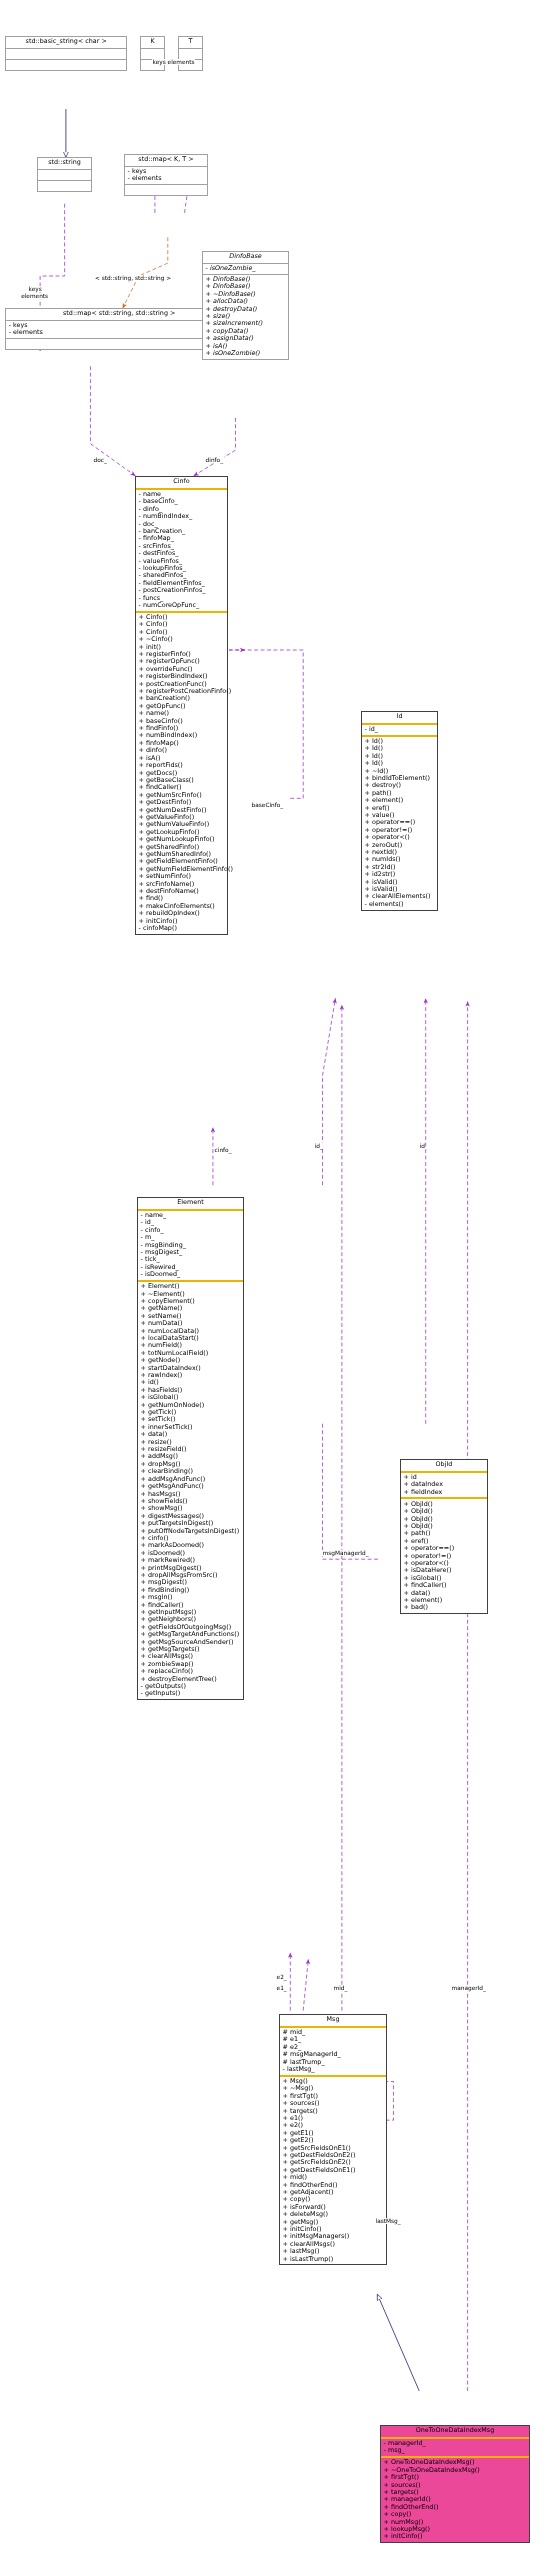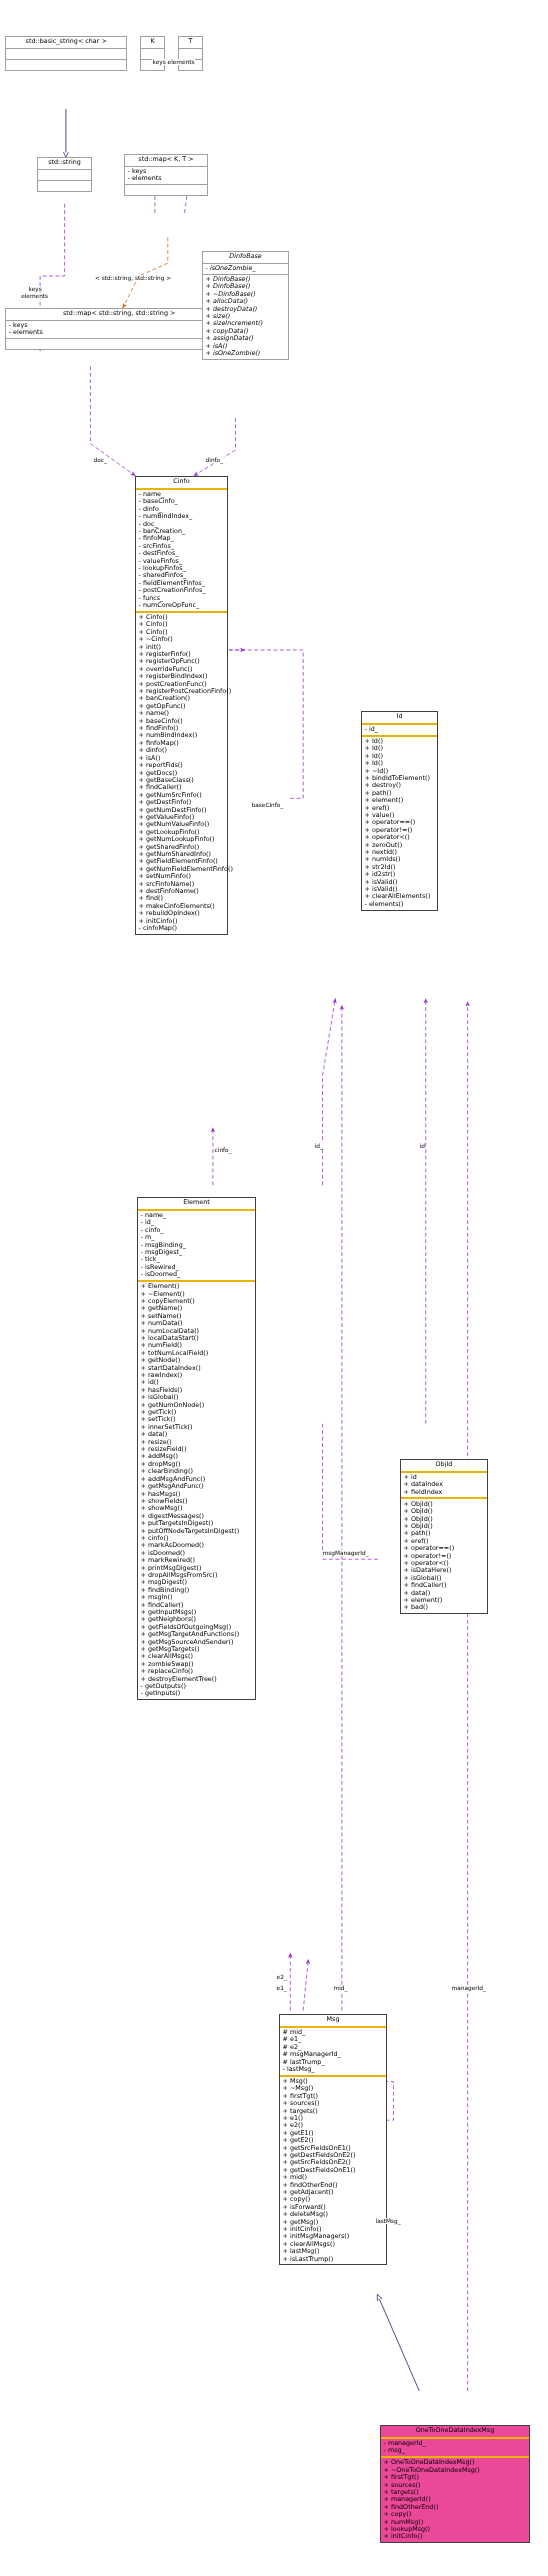--- a/index.html
+++ b/index.html
@@ -312,21 +312,21 @@
         <div>- elements()</div>
       </div>
   </div>
 
   <div class="edge-label" style="left:214px; top:1116px;">cinfo_</div>
 
   <div class="edge-label" style="left:314px; top:1112px;">id_</div>
 
   <div class="edge-label" style="left:419px; top:1112px;">id</div>
 
-  <div class="node bold" style="left:137px; top:1166px; width:119px;">
+  <div class="node bold" style="left:137px; top:1166px; width:107px;">
     <div class="title">Element</div>
     <div class="sect" id="element-attrs">
         <div>- name_</div>
         <div>- id_</div>
         <div>- cinfo_</div>
         <div>- m_</div>
         <div>- msgBinding_</div>
         <div>- msgDigest_</div>
         <div>- tick_</div>
         <div>- isRewired_</div>

